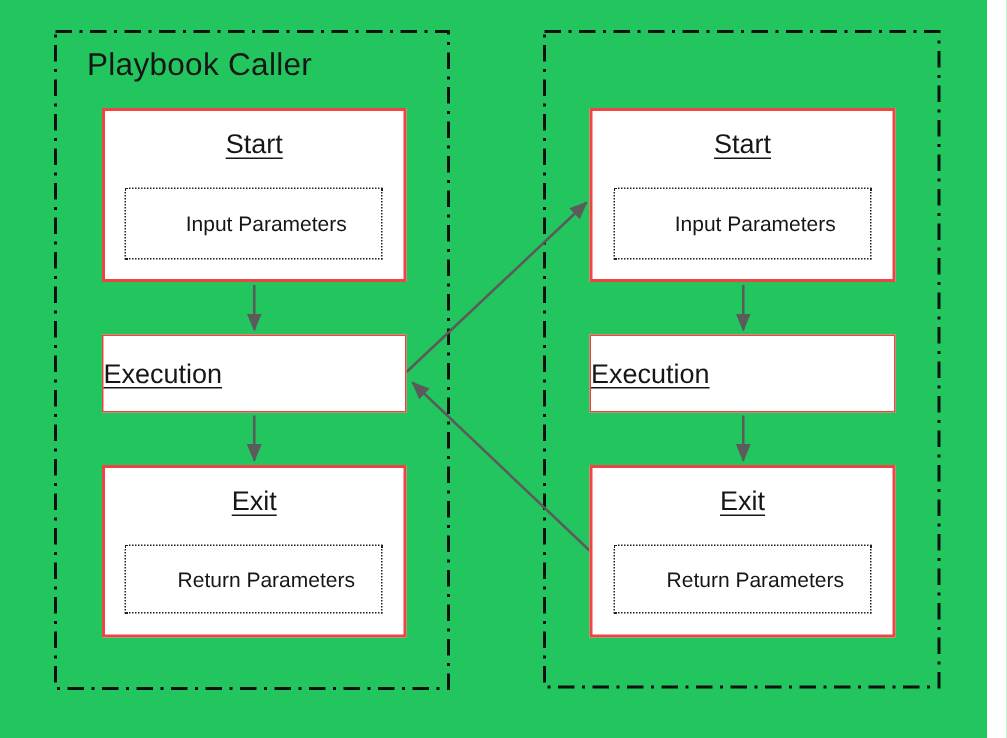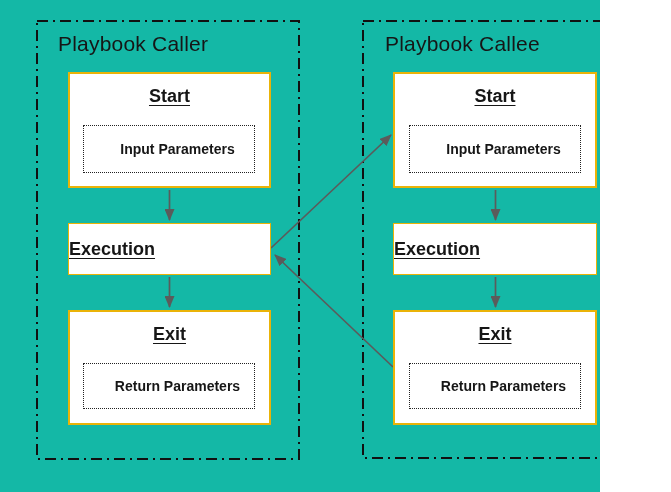--- a/index.html
+++ b/index.html
@@ -1,37 +1,36 @@
 <!DOCTYPE html>
 <html><head>
 <meta charset="utf-8">
 <style>
   html,body{margin:0;padding:0;background:#fff;}
   #stage{
     position:relative;
-    width:600px;height:492px;
-    background:#14b8a6;
+    width:658px;height:492px;
+    background:#22c55e;
     font-family:"Liberation Sans", sans-serif;
     color:#111;
     overflow:hidden;
   }
   #edge-layer{position:absolute;left:0;top:0;width:671px;height:492px;}
   .lane-title{
     position:absolute;
     font-size:21px;
     letter-spacing:0.2px;
     color:#161616;
     white-space:nowrap;
   }
   .node{
     position:absolute;
     background:#ffffff;
-    border:2px solid #eab308;
+    border:2px solid #ef4444;
     box-sizing:border-box;
-    font-weight:bold;
   }
   .node.thin{border-width:1.5px;}
   .node-label{
     position:absolute;
     left:0;right:0;
     text-align:center;
     font-size:18px;
     text-decoration:underline;
     text-underline-offset:3px;
     color:#161616;
@@ -88,21 +87,20 @@
     <div class="node-label">Execution</div>
   </div>
 
   <div class="node" style="left:68px;top:310px;width:203px;height:115px;">
     <div class="node-label" style="top:12px;">Exit</div>
     <div class="param-box" style="left:13px;top:51px;width:172px;height:46px;">
       <span class="param-label">Return Parameters</span>
     </div>
   </div>
 
-  <div class="lane-title" style="left:385px;top:32px;">Playbook Callee</div>
 
   <div class="node" style="left:393px;top:72px;width:204px;height:116px;">
     <div class="node-label" style="top:12px;">Start</div>
     <div class="param-box" style="left:14px;top:51px;width:172px;height:48px;">
       <span class="param-label">Input Parameters</span>
     </div>
   </div>
 
   <div class="node thin centered" style="left:393px;top:223px;width:204px;height:52px;">
     <div class="node-label">Execution</div>

